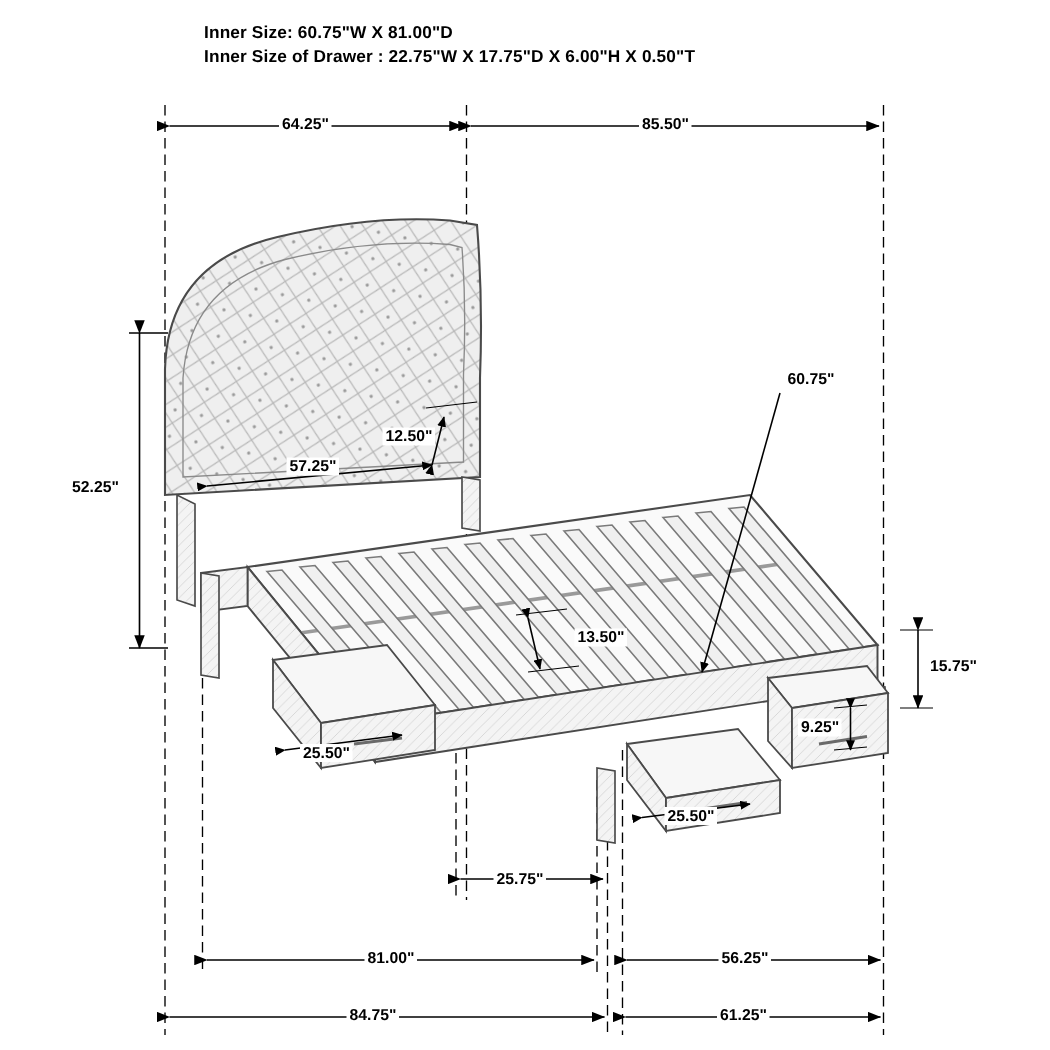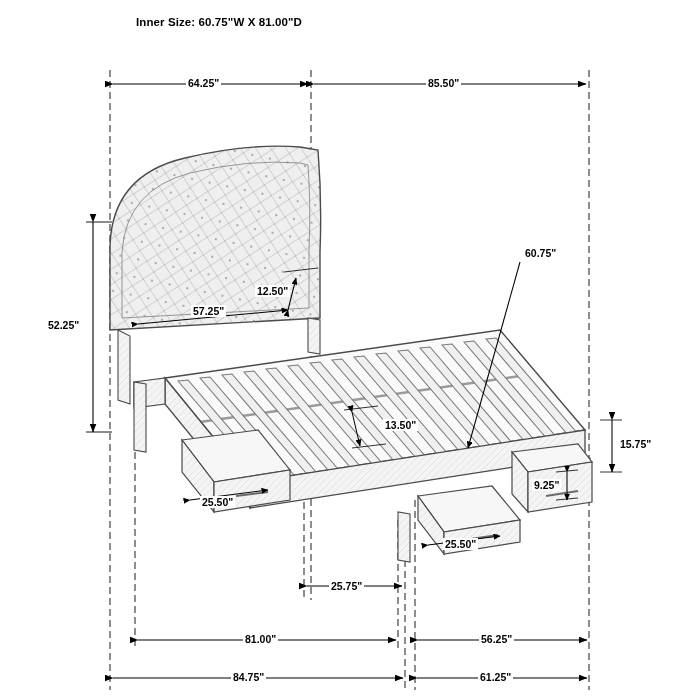--- a/index.html
+++ b/index.html
@@ -43,20 +43,21 @@
     padding: 0 2px;
     line-height: 12px;
   }
 </style>
 </head>
 <body>
 
 <div id="stage">
 
   <div class="hdr" id="hdr1">Inner Size: 60.75"W X 81.00"D</div>
+  <div class="hdr" id="hdr2">Inner Size of Drawer : 22.75"W X 17.75"D X 6.00"H X 0.50"T</div>
 
   <svg class="diagram" width="700" height="700" viewBox="0 0 700 700">
     <defs>
       <marker id="ah" markerWidth="9" markerHeight="7" refX="8.5" refY="3.5" orient="auto" markerUnits="userSpaceOnUse">
         <polygon points="0,0 9,3.5 0,7" fill="#000"></polygon>
       </marker>
       <marker id="ahs" markerWidth="7" markerHeight="6" refX="6.5" refY="3" orient="auto" markerUnits="userSpaceOnUse">
         <polygon points="0,0 7,3 0,6" fill="#000"></polygon>
       </marker>
       <pattern id="tuft" width="18" height="18" patternUnits="userSpaceOnUse" patternTransform="rotate(12)">

